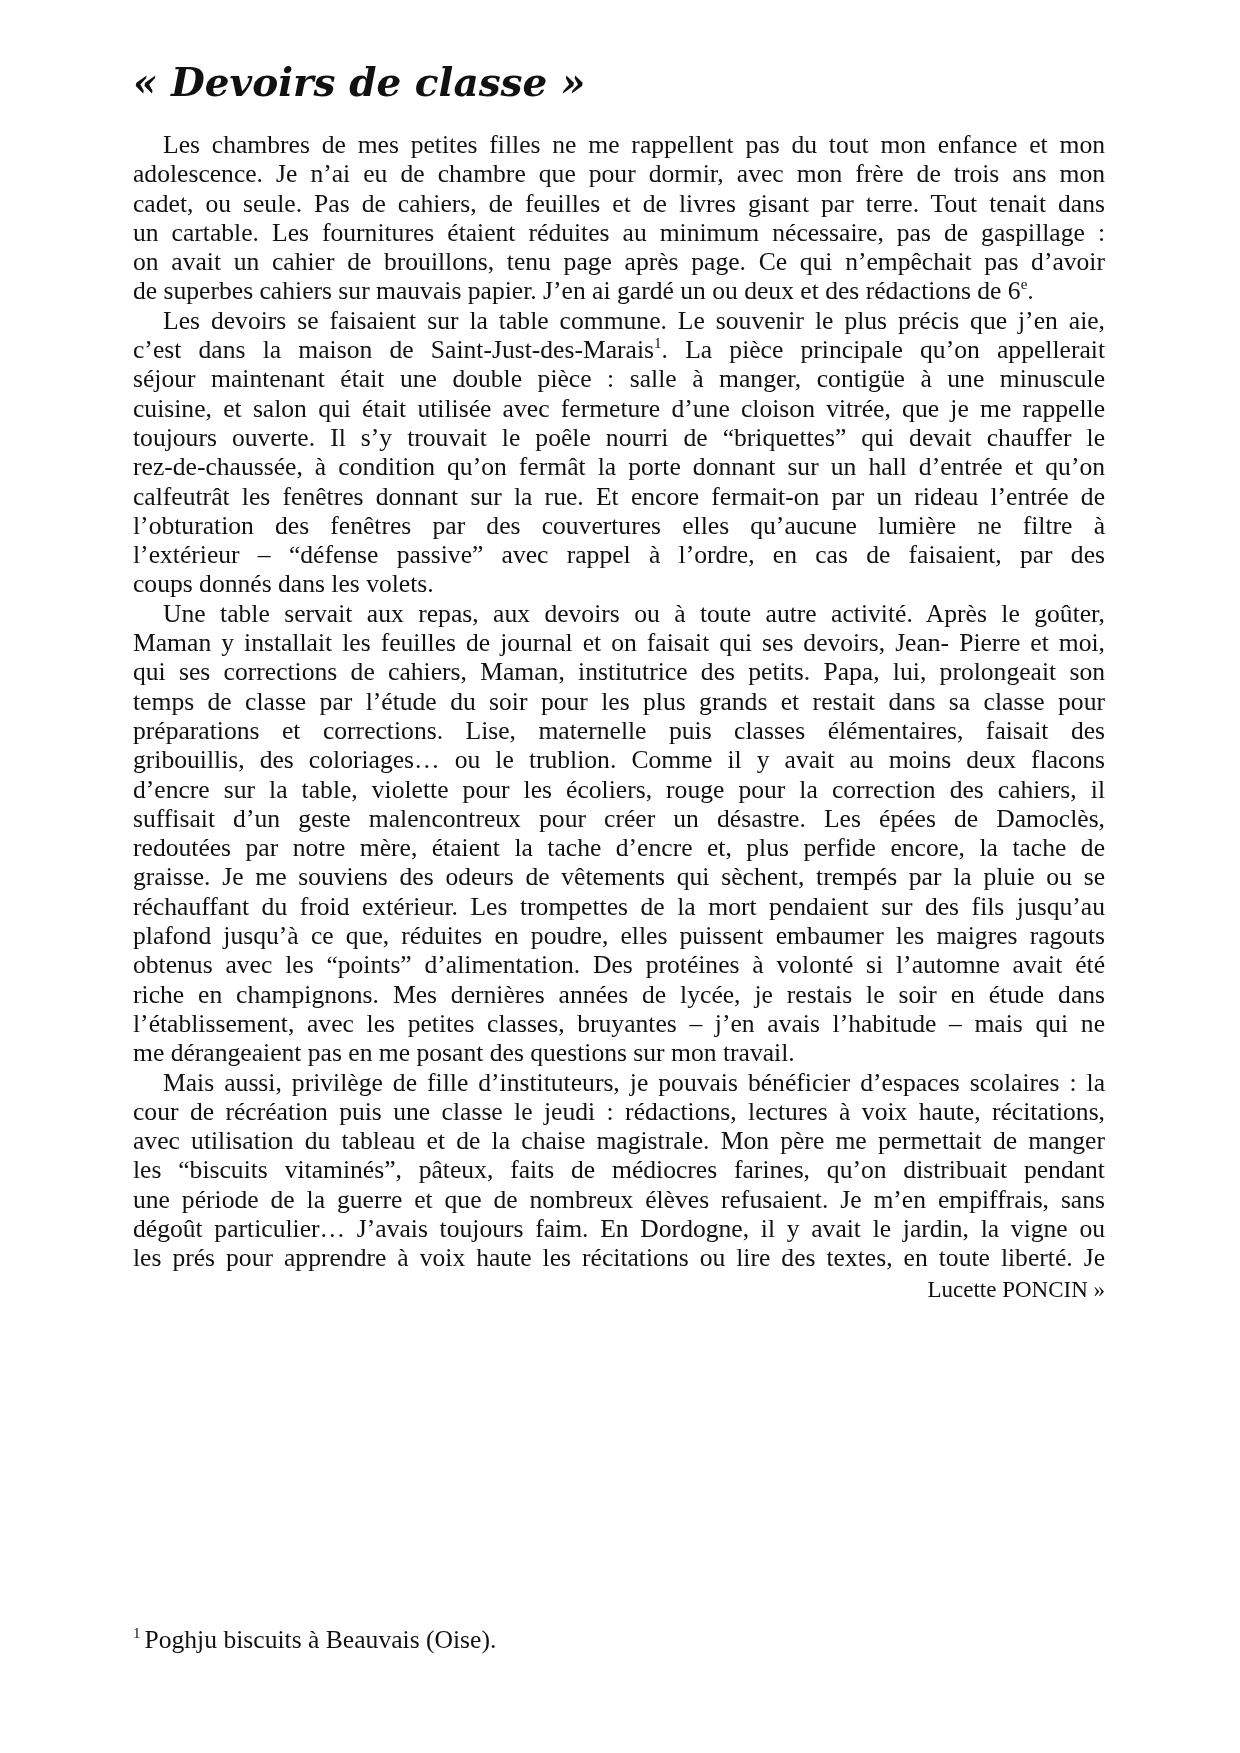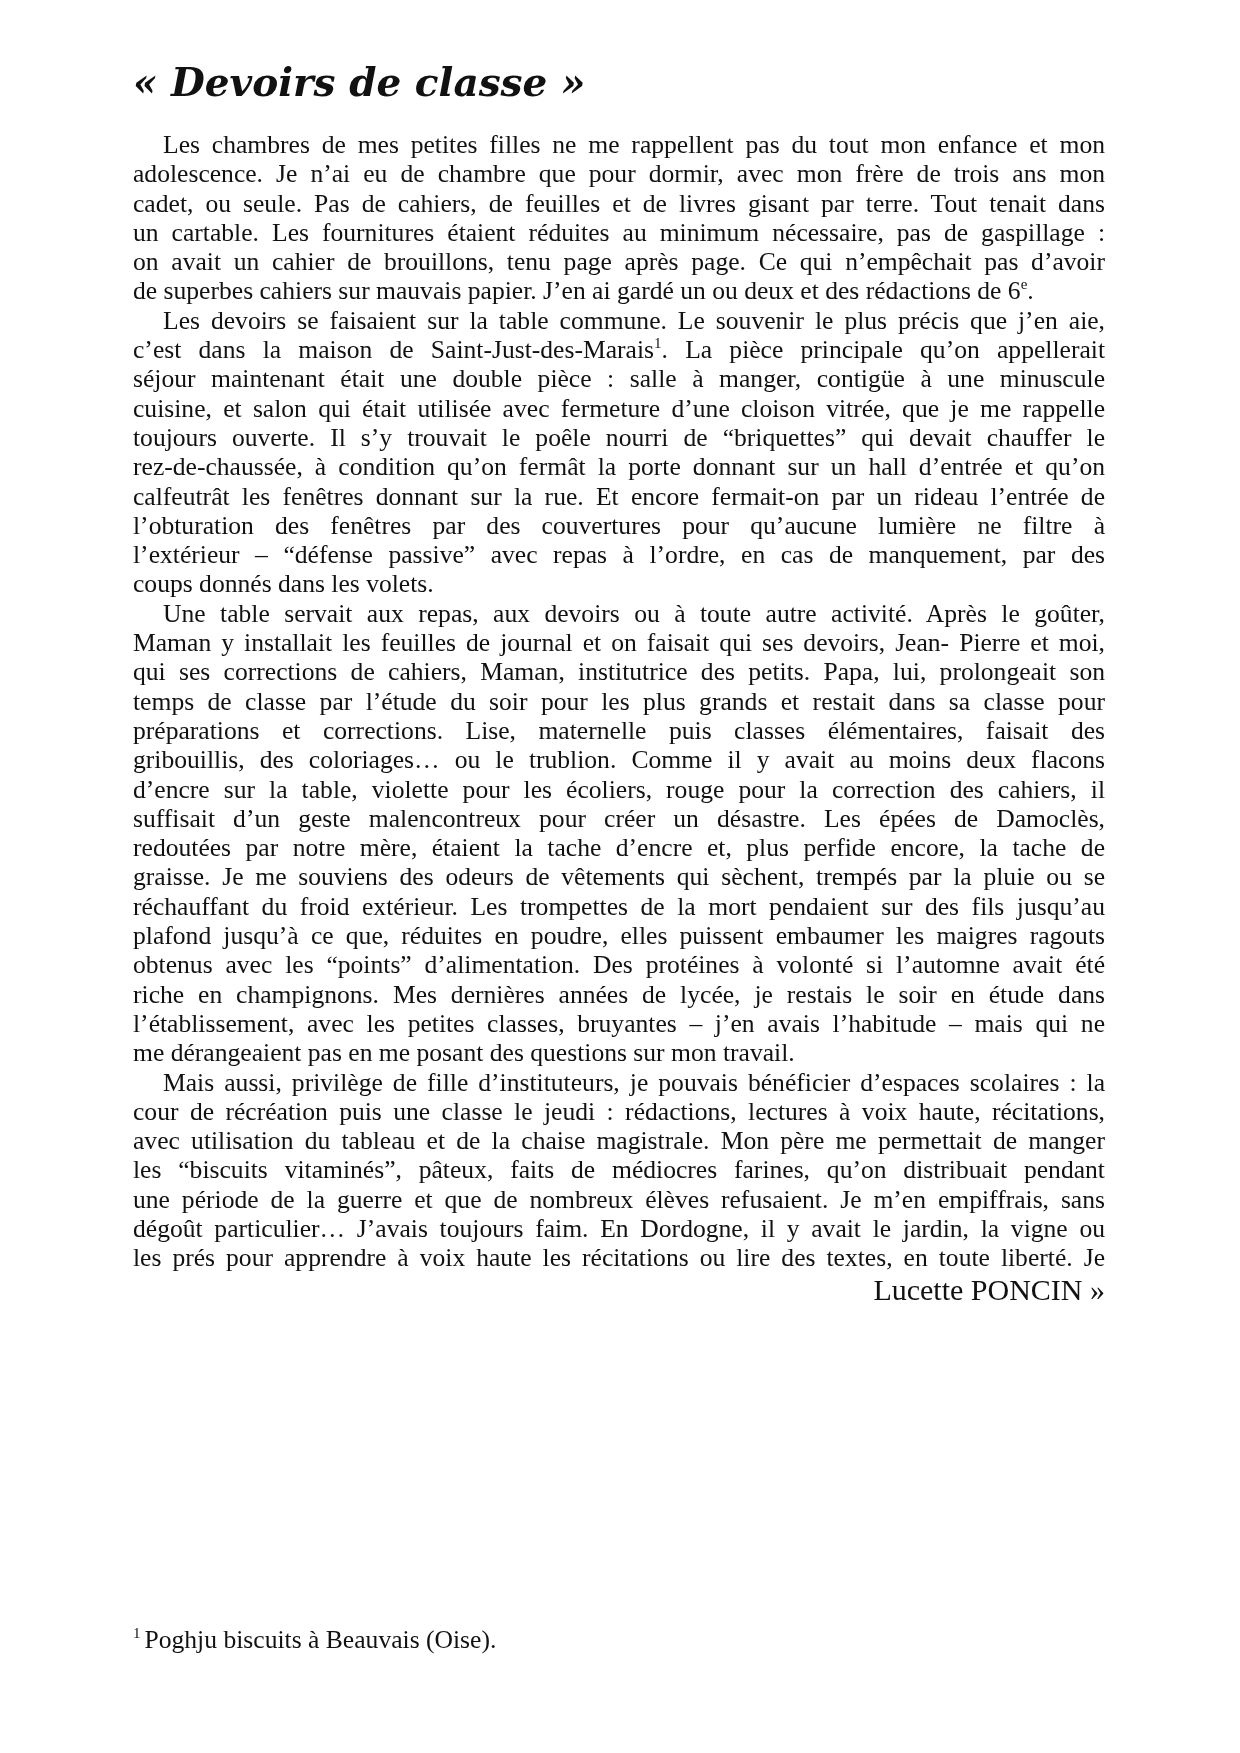--- a/index.html
+++ b/index.html
@@ -54,21 +54,21 @@
     .para .line:first-child {
       padding-left: 0;
     }
     .sup {
       font-size: 15px;
       vertical-align: super;
       line-height: 0;
     }
     .signature {
       text-align: right;
-      font-size: 30px;
+      font-size: 23px;
       line-height: 29.3px;
       margin-top: 2px;
     }
     .footnote {
       position: absolute;
       left: 133px;
       top: 1625px;
       font-size: 25.6px;
       line-height: 29px;
     }
@@ -94,22 +94,22 @@
         <span class="line last">de superbes cahiers sur mauvais papier. J’en ai gardé un ou deux et des rédactions de 6<span class="sup">e</span>.</span>
       </div>
       <div class="para">
         <span class="line" style="padding-left: 30px;">Les devoirs se faisaient sur la table commune. Le souvenir le plus précis que j’en aie,</span>
         <span class="line">c’est dans la maison de Saint-Just-des-Marais<span class="sup">1</span>. La pièce principale qu’on appellerait</span>
         <span class="line">séjour maintenant était une double pièce : salle à manger, contigüe à une minuscule</span>
         <span class="line">cuisine, et salon qui était utilisée avec fermeture d’une cloison vitrée, que je me rappelle</span>
         <span class="line">toujours ouverte. Il s’y trouvait le poêle nourri de “briquettes” qui devait chauffer le</span>
         <span class="line">rez-de-chaussée, à condition qu’on fermât la porte donnant sur un hall d’entrée et qu’on</span>
         <span class="line">calfeutrât les fenêtres donnant sur la rue. Et encore fermait-on par un rideau l’entrée de</span>
-        <span class="line">l’obturation des fenêtres par des couvertures pour qu’aucune lumière ne filtre à</span>
-        <span class="line">l’extérieur – “défense passive” avec repas à l’ordre, en cas de manquement, par des</span>
+        <span class="line">l’obturation des fenêtres par des couvertures elles qu’aucune lumière ne filtre à</span>
+        <span class="line">l’extérieur – “défense passive” avec rappel à l’ordre, en cas de faisaient, par des</span>
         <span class="line last">coups donnés dans les volets.</span>
       </div>
       <div class="para">
         <span class="line" style="padding-left: 30px;">Une table servait aux repas, aux devoirs ou à toute autre activité. Après le goûter,</span>
         <span class="line">Maman y installait les feuilles de journal et on faisait qui ses devoirs, Jean- Pierre et moi,</span>
         <span class="line">qui ses corrections de cahiers, Maman, institutrice des petits. Papa, lui, prolongeait son</span>
         <span class="line">temps de classe par l’étude du soir pour les plus grands et restait dans sa classe pour</span>
         <span class="line">préparations et corrections. Lise, maternelle puis classes élémentaires, faisait des</span>
         <span class="line">gribouillis, des coloriages… ou le trublion. Comme il y avait au moins deux flacons</span>
         <span class="line">d’encre sur la table, violette pour les écoliers, rouge pour la correction des cahiers, il</span>

